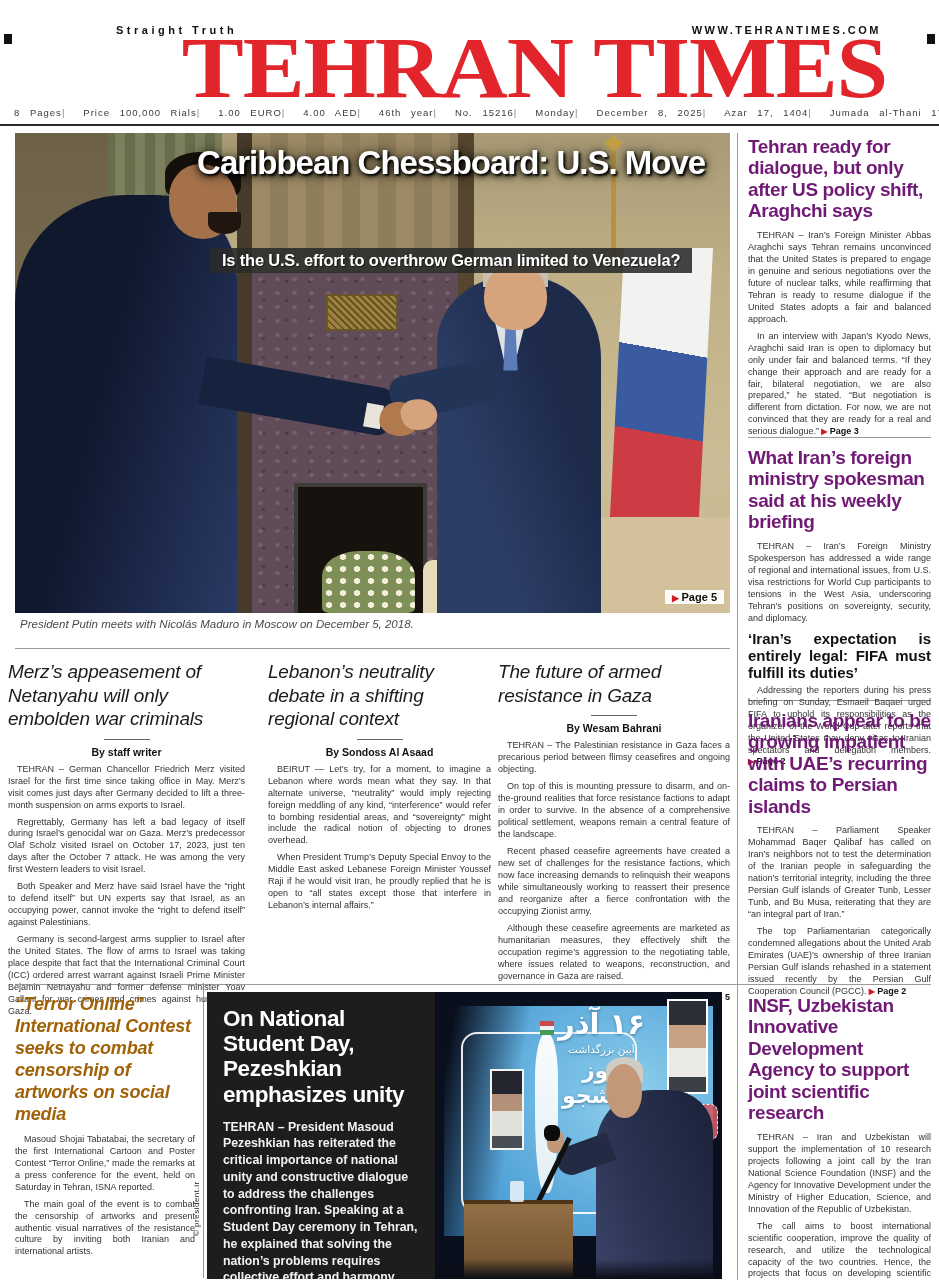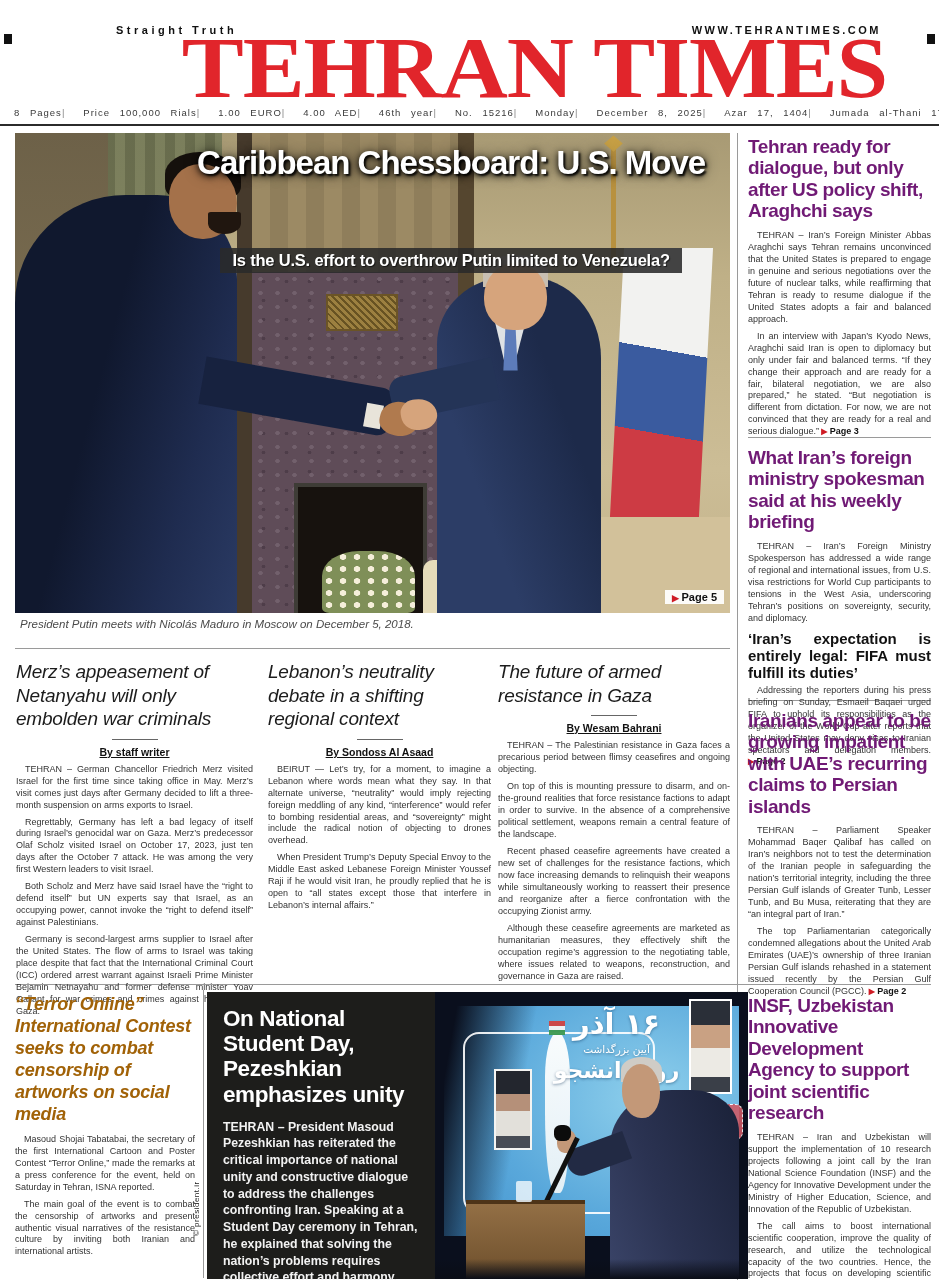--- a/index.html
+++ b/index.html
@@ -75,21 +75,21 @@
   .photo-pageref{position:absolute;right:6px;bottom:9px;background:rgba(255,255,255,.93);padding:1px 7px;
                  font-size:11px;font-weight:bold;color:#111;}
   .photo-pageref::before{content:"▶ ";color:#cf1b24;font-size:9px;}
 
   .caption{position:absolute;left:20px;top:618px;width:700px;font-size:11.5px;font-style:italic;color:#4a4a4a;
            font-family:"Liberation Sans",sans-serif;}
 
   
   .op-col{position:absolute;top:660px;}
   .op-title{font-style:italic;font-size:19px;line-height:1.24;color:#1c1c1c;font-weight:normal;margin:0 0 8px;letter-spacing:-0.2px;}
-  .byline{text-align:center;font-size:10.5px;font-weight:bold;color:#111;margin:0 0 6px;text-decoration:underline;}
+  .byline{text-align:center;font-size:10.5px;font-weight:bold;color:#111;margin:0 0 6px;}
   .byline::before{content:"";display:block;width:46px;height:1px;background:#666;margin:0 auto 6px;}
   .bp, .body p{font-size:9px;line-height:1.33;color:#333;text-align:justify;text-indent:9px;margin:0 0 5px;}
   .pageref{font-weight:bold;color:#111;white-space:nowrap;font-size:9px;}
   .pageref::before{content:" ▶ ";color:#cf1b24;font-size:8px;}
   .pageref-line{text-align:right;margin-top:8px;font-size:9.5px;}
 
   
   .sb{position:absolute;left:748px;width:183px;}
   .sb-title{font-size:19px;font-weight:bold;line-height:1.13;color:#701a75;letter-spacing:-0.4px;margin:0 0 8px;}
   .sb-sub{font-size:15px;font-weight:bold;color:#111;margin:2px 0 4px;text-align:justify;}
@@ -99,21 +99,21 @@
   .bl-art{position:absolute;left:15px;top:994px;width:180px;}
   .bl-title{font-style:italic;font-size:18px;line-height:1.22;color:#a16207;margin:0 0 8px;letter-spacing:-0.2px;}
   .blackbox{position:absolute;left:207px;top:992px;width:228px;height:287px;background:#1d1d1b;color:#fff;
             padding:14px 14px 0 16px;box-sizing:border-box;}
   .bb-title{font-size:22.5px;font-weight:bold;line-height:1.12;letter-spacing:-0.4px;margin:0 0 12px;}
   .bb-body{font-size:12.3px;font-weight:bold;line-height:1.36;text-align:left;color:#f2f2f2;}
   .credit{position:absolute;left:192px;top:1236px;transform:rotate(-90deg);transform-origin:left top;
           font-size:8px;color:#222;letter-spacing:.5px;white-space:nowrap;}
 
   
-  .sd-photo{position:absolute;left:435px;top:992px;width:313px;height:287px;background:#0a0f1d;overflow:hidden;}
+  .sd-photo{position:absolute;left:435px;top:992px;width:287px;height:287px;background:#0a0f1d;overflow:hidden;}
   .sd-photo .p{position:absolute;}
   .backdrop{left:3%;top:5%;width:94%;height:80%;
             background:radial-gradient(120% 120% at 70% 40%,#8fd0ec 0%,#59a8db 45%,#2f7fc0 100%);}
   .darkcorner{left:0;top:0;width:34%;height:110%;background:linear-gradient(100deg,#0a0f1d 15%,rgba(10,15,29,0) 65%);}
   .frameline{left:9%;top:14%;width:60%;height:62%;border:2px solid rgba(255,255,255,.9);border-radius:16px;}
   .port1{right:5%;top:2.5%;width:14%;height:33%;background:#fff;padding:2px;box-sizing:border-box;}
   .port2{left:19%;top:27%;width:12%;height:28%;background:#f4f4f2;padding:2px;box-sizing:border-box;}
   .face{width:100%;height:100%;background:linear-gradient(180deg,#2a2f38 0 26%,#c9a183 26% 52%,#eceae4 52% 84%,#3a3f48 84%);}
   .face2{width:100%;height:100%;background:linear-gradient(180deg,#23262e 0 30%,#b59079 30% 52%,#e2e0da 52% 84%,#474c55 84%);}
   .candle{left:35%;top:14%;width:8%;height:56%;background:linear-gradient(180deg,#ffffff,#e9f2f7);
@@ -196,33 +196,33 @@
     <div class="p putin-tie"></div>
     <div class="p putin-hair"></div>
     <div class="p putin-head"></div>
     <div class="p putin-arm"></div>
     <div class="p hand-m"></div>
     <div class="p hand-p"></div>
     <div class="lead-head">
       <span>Caribbean Chessboard: U.S. Move</span><br>
     </div>
     <div class="lead-sub-wrap">
-      <span class="lead-sub">Is the U.S. effort to overthrow Putin limited to Venezuela?</span>
+      <span class="lead-sub">Is the U.S. effort to overthrow German limited to Venezuela?</span>
     </div>
     <div class="photo-pageref">Page 5</div>
   </div>
   <div class="caption">President Putin meets with Nicolás Maduro in Moscow on December 5, 2018.</div>
 
-  <div class="op-col" style="left:16px;width:237px;">
+  <div class="op-col" style="left:8px;width:237px;">
     <h2 class="op-title">Merz’s appeasement of Netanyahu will only embolden war criminals</h2>
     <div class="byline">By staff writer</div>
     <div class="body">
         <p>TEHRAN – German Chancellor Friedrich Merz visited Israel for the first time since taking office in May. Merz’s visit comes just days after Germany decided to lift a three-month suspension on arms exports to Israel.</p>
         <p>Regrettably, Germany has left a bad legacy of itself during Israel’s genocidal war on Gaza.  Merz’s predecessor Olaf Scholz visited Israel on October 17, 2023, just ten days after the October 7 attack. He was among the very first Western leaders to visit Israel.</p>
-        <p>Both Scholz and Merz have said Israel have the “right to defend itself” but UN experts say that Israel, as an occupying power, cannot invoke the “right to defend itself” against Palestinians.</p>
+        <p>Both Speaker and Merz have said Israel have the “right to defend itself” but UN experts say that Israel, as an occupying power, cannot invoke the “right to defend itself” against Palestinians.</p>
         <p>Germany is second-largest arms supplier to Israel after the United States. The flow of arms to Israel was taking place despite that fact that the International Criminal Court (ICC) ordered arrest warrant against Israeli Prime Minister Bejamin Netnayahu and former defense minister Yoav Gallant for war crimes and crimes against humanity in Gaza.</p>
       </div>
   </div>
   <div class="op-col" style="left:268px;width:223px;">
     <h2 class="op-title">Lebanon’s neutrality debate in a shifting regional context</h2>
     <div class="byline">By Sondoss Al Asaad</div>
     <div class="body">
         <p>BEIRUT — Let’s try, for a moment, to imagine a Lebanon where words mean what they say. In that alternate universe, “neutrality” would imply rejecting foreign meddling of any kind, “interference” would refer to bombing residential areas, and “sovereignty” might include the radical notion of objecting to drones overhead.</p>
         <p>When President Trump’s Deputy Special Envoy to the Middle East asked Lebanese Foreign Minister Youssef Raji if he would visit Iran, he proudly replied that he is open to “all states except those that interfere in Lebanon’s internal affairs.”</p>
       </div>

